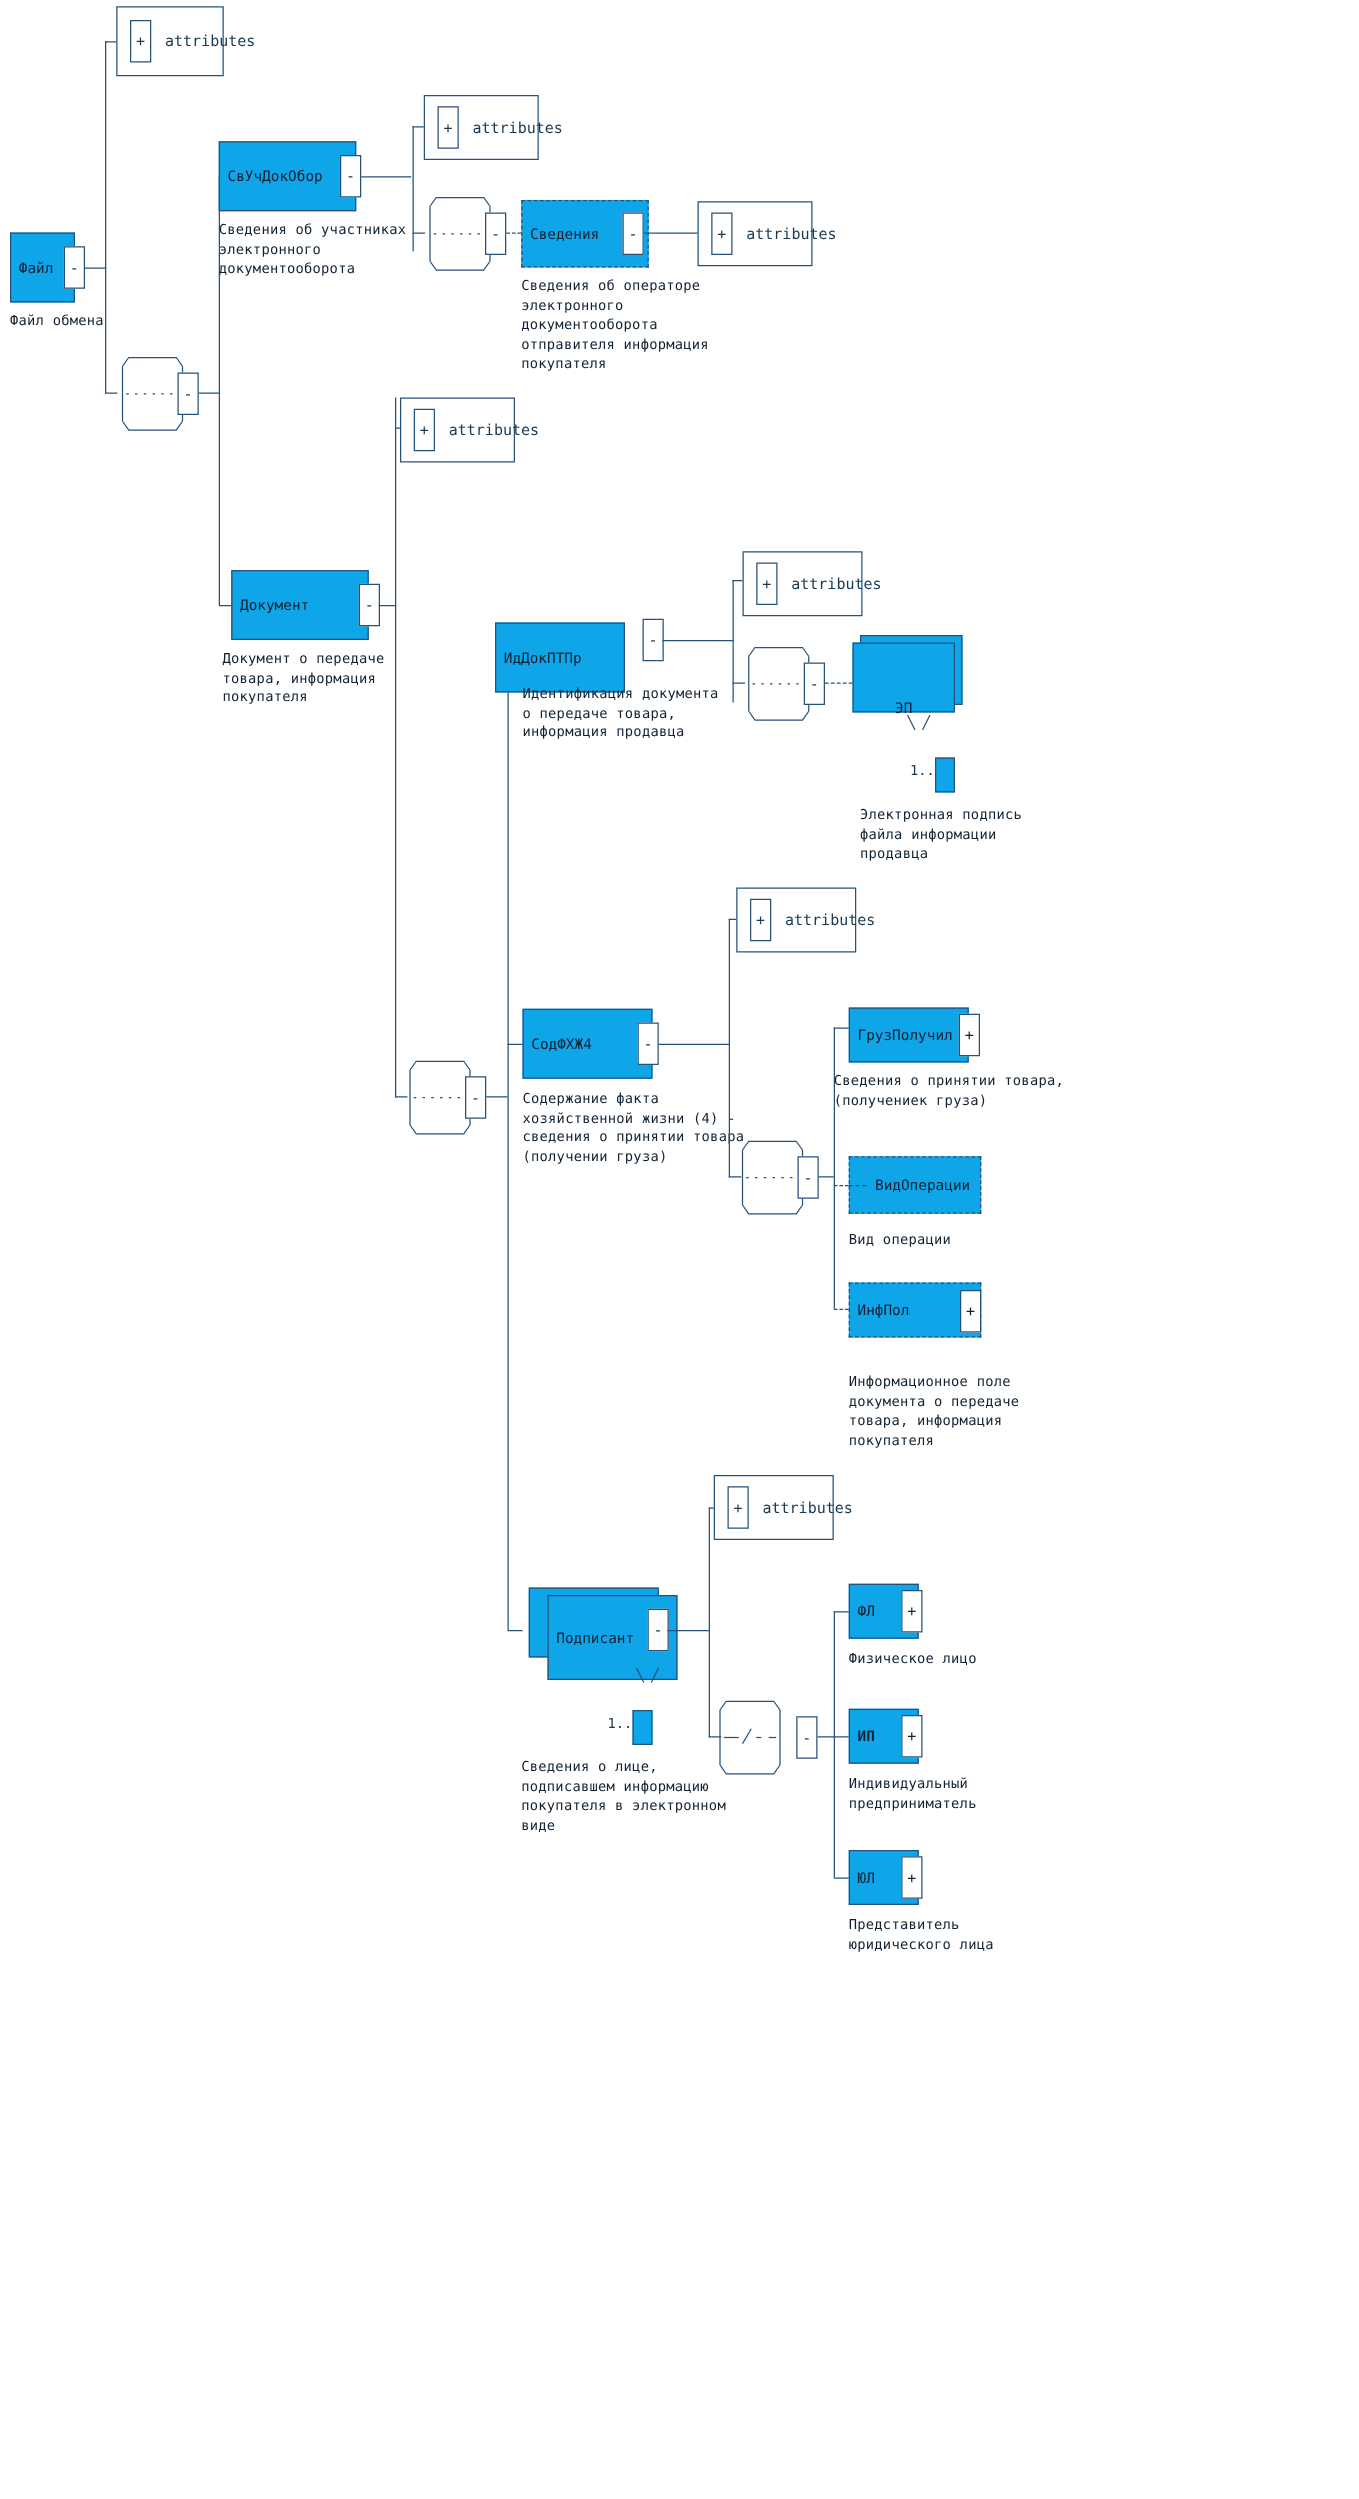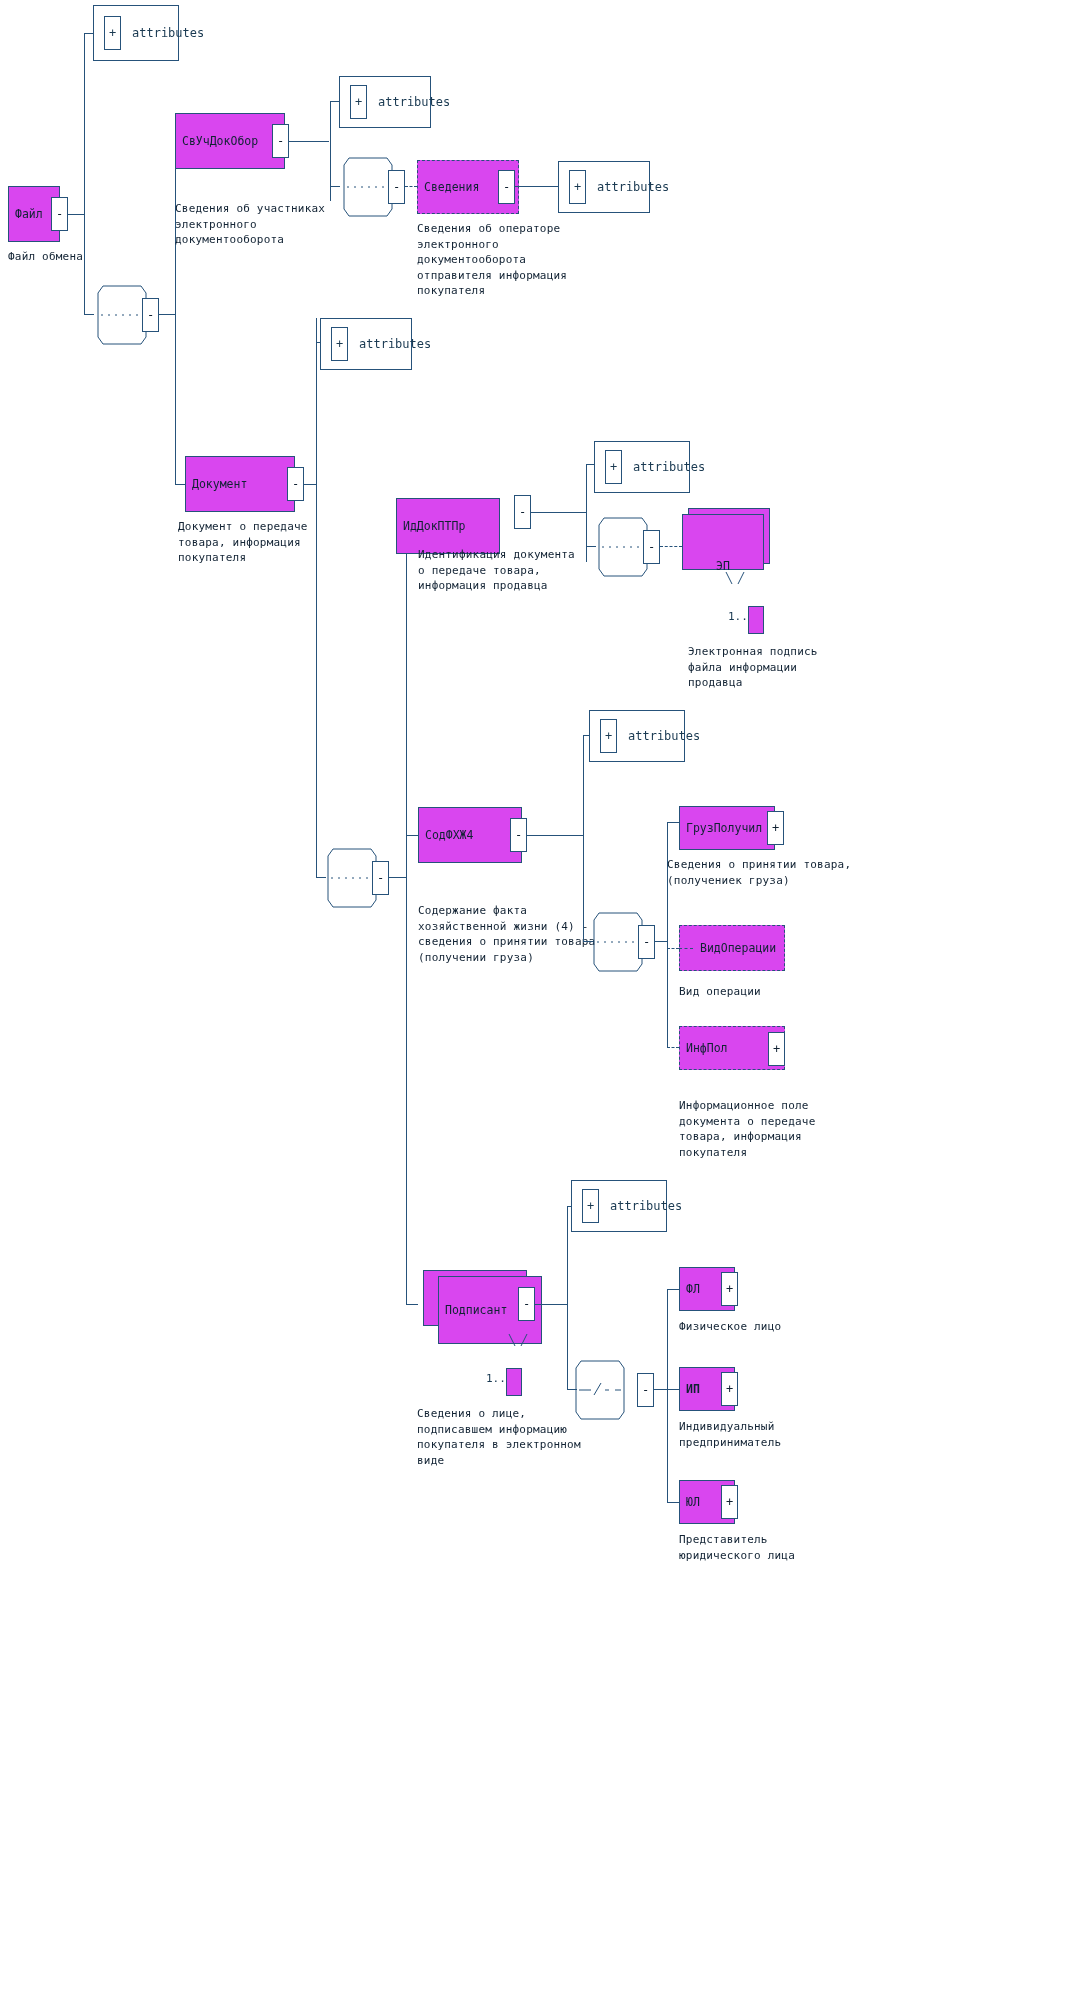--- a/index.html
+++ b/index.html
@@ -3,21 +3,21 @@
 <meta charset="utf-8">
 <style>
   html,body{margin:0;padding:0;background:#ffffff;}
   body{width:1087px;height:1999px;position:relative;
        font-family:"DejaVu Sans Mono","Liberation Mono",monospace;
        color:#1a3a52;overflow:hidden;}
   #canvas{position:absolute;left:0;top:0;width:1087px;height:1999px;}
 
   
   .node{position:absolute;box-sizing:border-box;
-        border:1px solid #26527a;background:#d946ef;}
+        border:1px solid #26527a;background:#0ea5e9;}
   .node.opt{border:1px dashed #26527a;}
   .node .nm{position:absolute;left:6px;top:50%;transform:translateY(-50%);
             font-size:11.5px;letter-spacing:0px;white-space:nowrap;color:#123;}
   
   .tgl{position:absolute;box-sizing:border-box;width:17px;height:34px;
        border:1px solid #26527a;background:#fff;
        font-size:12px;line-height:32px;text-align:center;color:#123;}
 
   
   .attrbox{position:absolute;box-sizing:border-box;border:1px solid #26527a;
@@ -86,21 +86,21 @@
 
   <div class="h" style="left:159px;top:314px;width:17px;"></div>
   <div class="v" style="left:175px;top:141px;height:343px;"></div>
   <div class="h" style="left:175px;top:141px;width:10px;"></div>
   <div class="h" style="left:175px;top:484px;width:10px;"></div>
 
   <div class="node" style="left:175px;top:113px;width:110px;height:56px;">
     <span class="nm">СвУчДокОбор</span>
   </div>
   <div class="tgl" style="left:272px;top:124px;">-</div>
-  <div class="cap" style="left:175px;top:176px;width:200px;margin-top:25px;">Сведения об участниках
+  <div class="cap" style="left:175px;top:176px;width:200px;">Сведения об участниках
 электронного
 документооборота</div>
 
   <div class="h" style="left:289px;top:141px;width:40px;"></div>
   <div class="v" style="left:330px;top:101px;height:100px;"></div>
   <div class="h" style="left:330px;top:101px;width:10px;"></div>
   <div class="h" style="left:330px;top:186px;width:10px;"></div>
 
   <div class="attrbox" style="left:339px;top:76px;width:92px;height:52px;">
     <span class="chip">+</span>
@@ -223,21 +223,21 @@
   </div>
   <div class="node" style="left:748px;top:606px;width:16px;height:28px;"></div>
   <div class="cap" style="left:688px;top:644px;width:200px;">Электронная подпись
 файла информации
 продавца</div>
 
   <div class="node" style="left:418px;top:807px;width:104px;height:56px;">
     <span class="nm">СодФХЖ4</span>
   </div>
   <div class="tgl" style="left:510px;top:818px;">-</div>
-  <div class="cap" style="left:418px;top:871px;width:220px;margin-top:32px;">Содержание факта
+  <div class="cap" style="left:418px;top:871px;width:220px;">Содержание факта
 хозяйственной жизни (4) -
 сведения о принятии товара
 (получении груза)</div>
 
   <div class="h" style="left:527px;top:835px;width:57px;"></div>
   <div class="v" style="left:583px;top:735px;height:207px;"></div>
   <div class="h" style="left:583px;top:735px;width:10px;"></div>
   <div class="h" style="left:583px;top:941px;width:10px;"></div>
 
   <div class="attrbox" style="left:589px;top:710px;width:96px;height:52px;">

